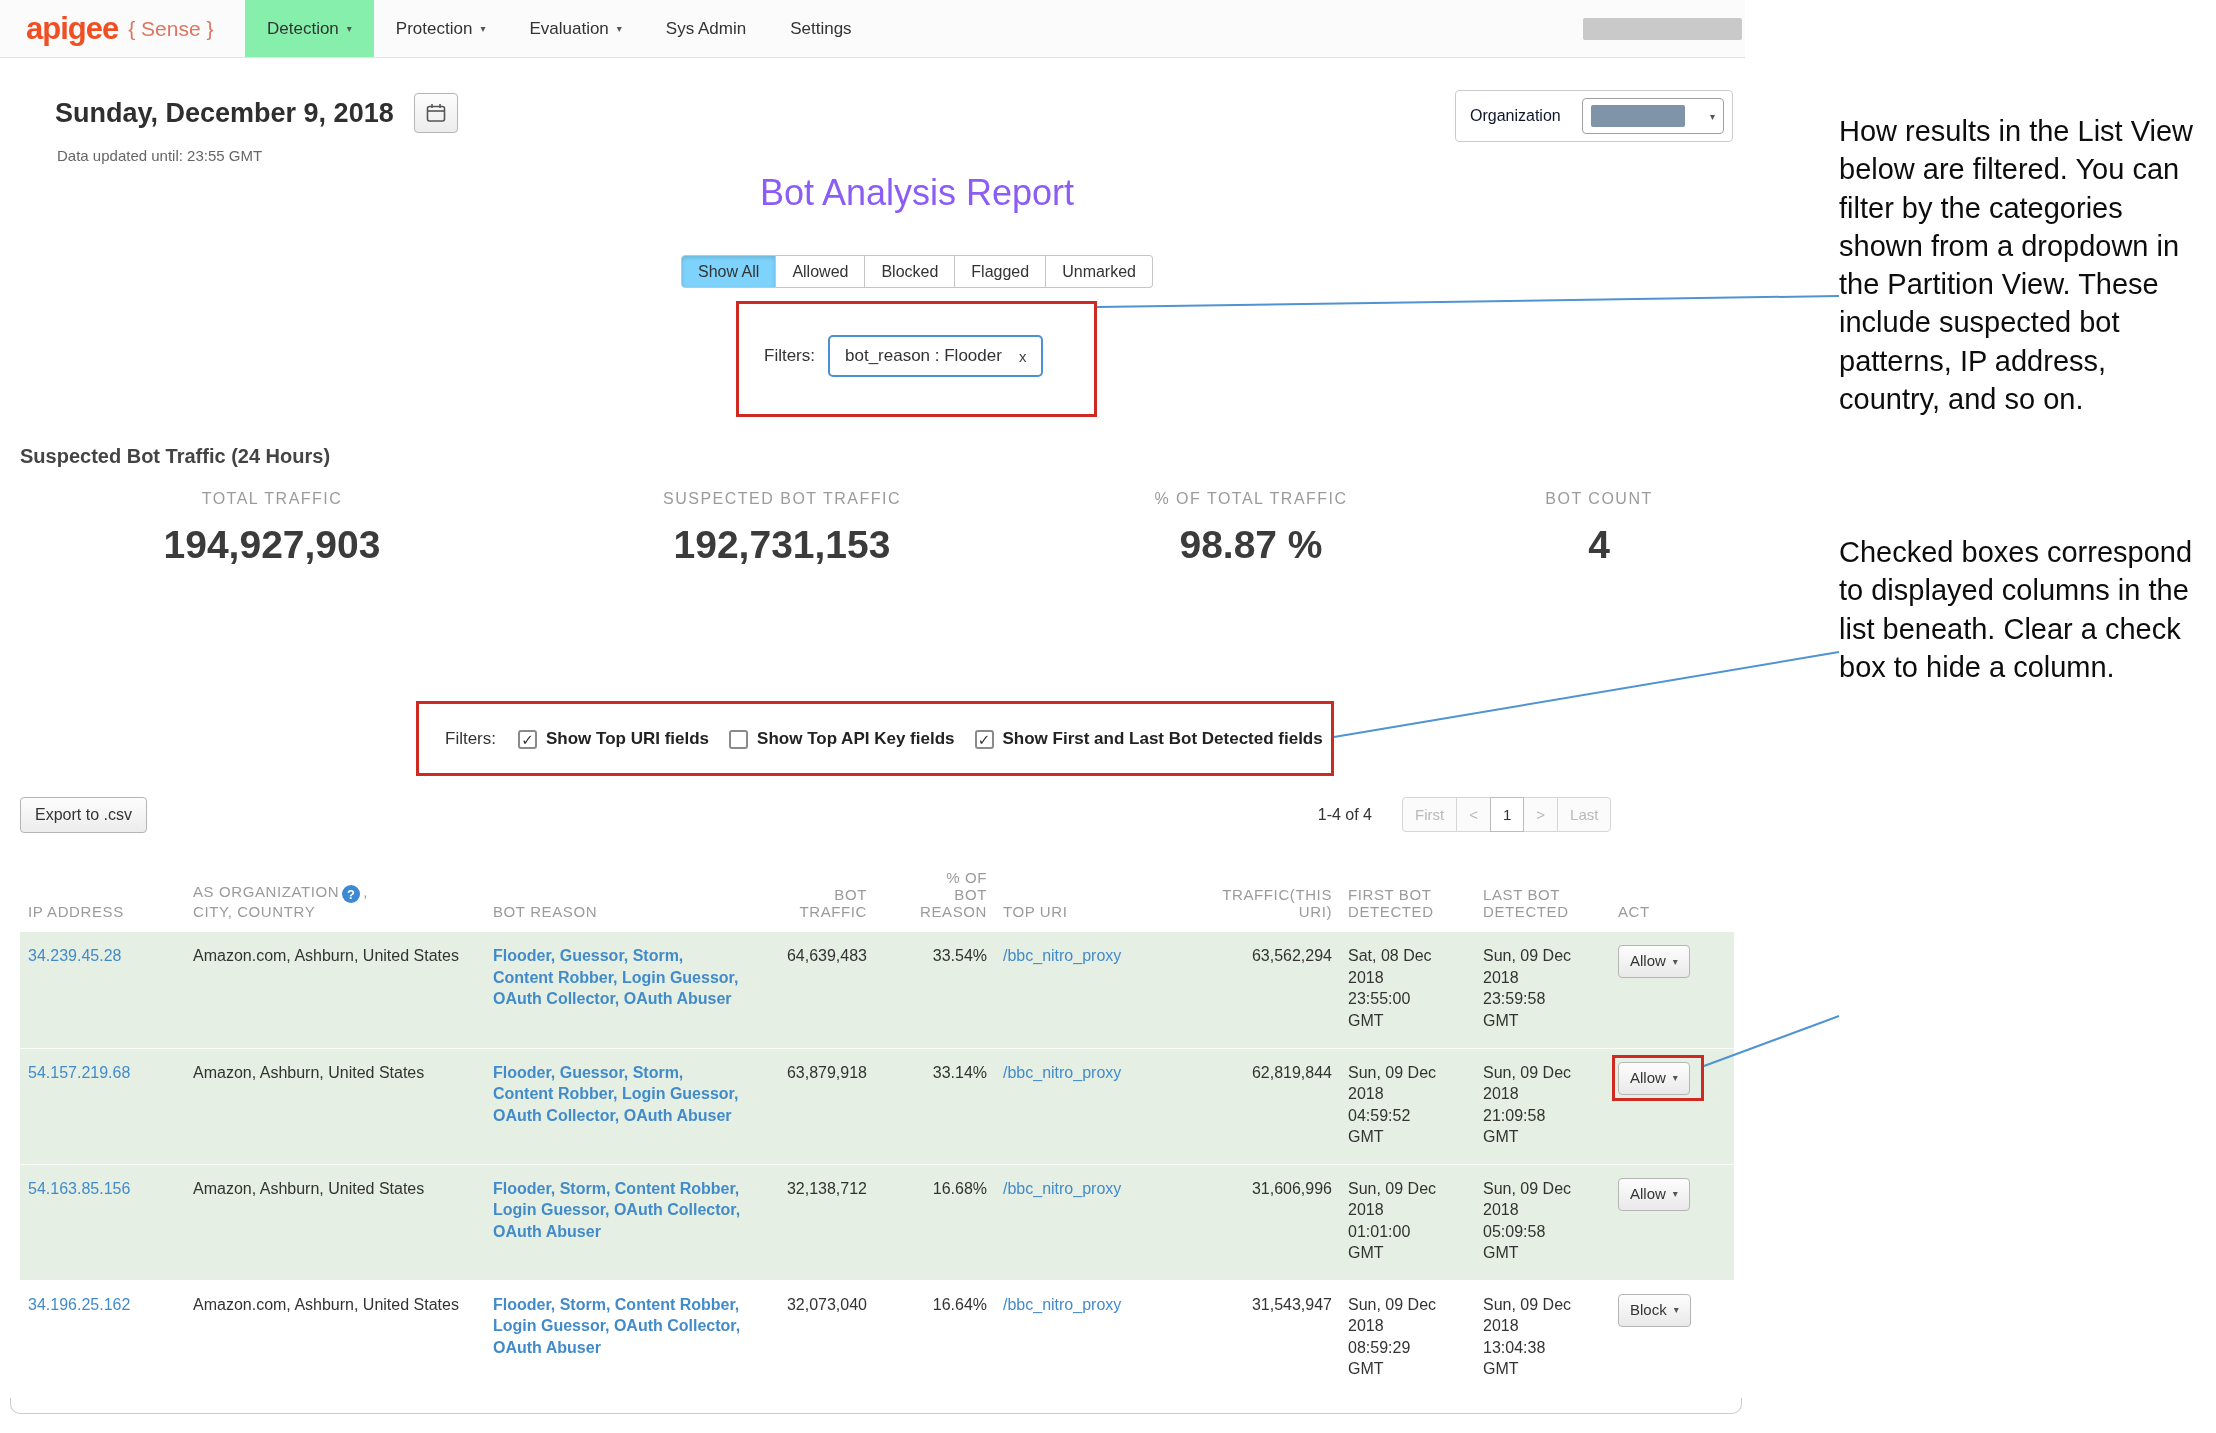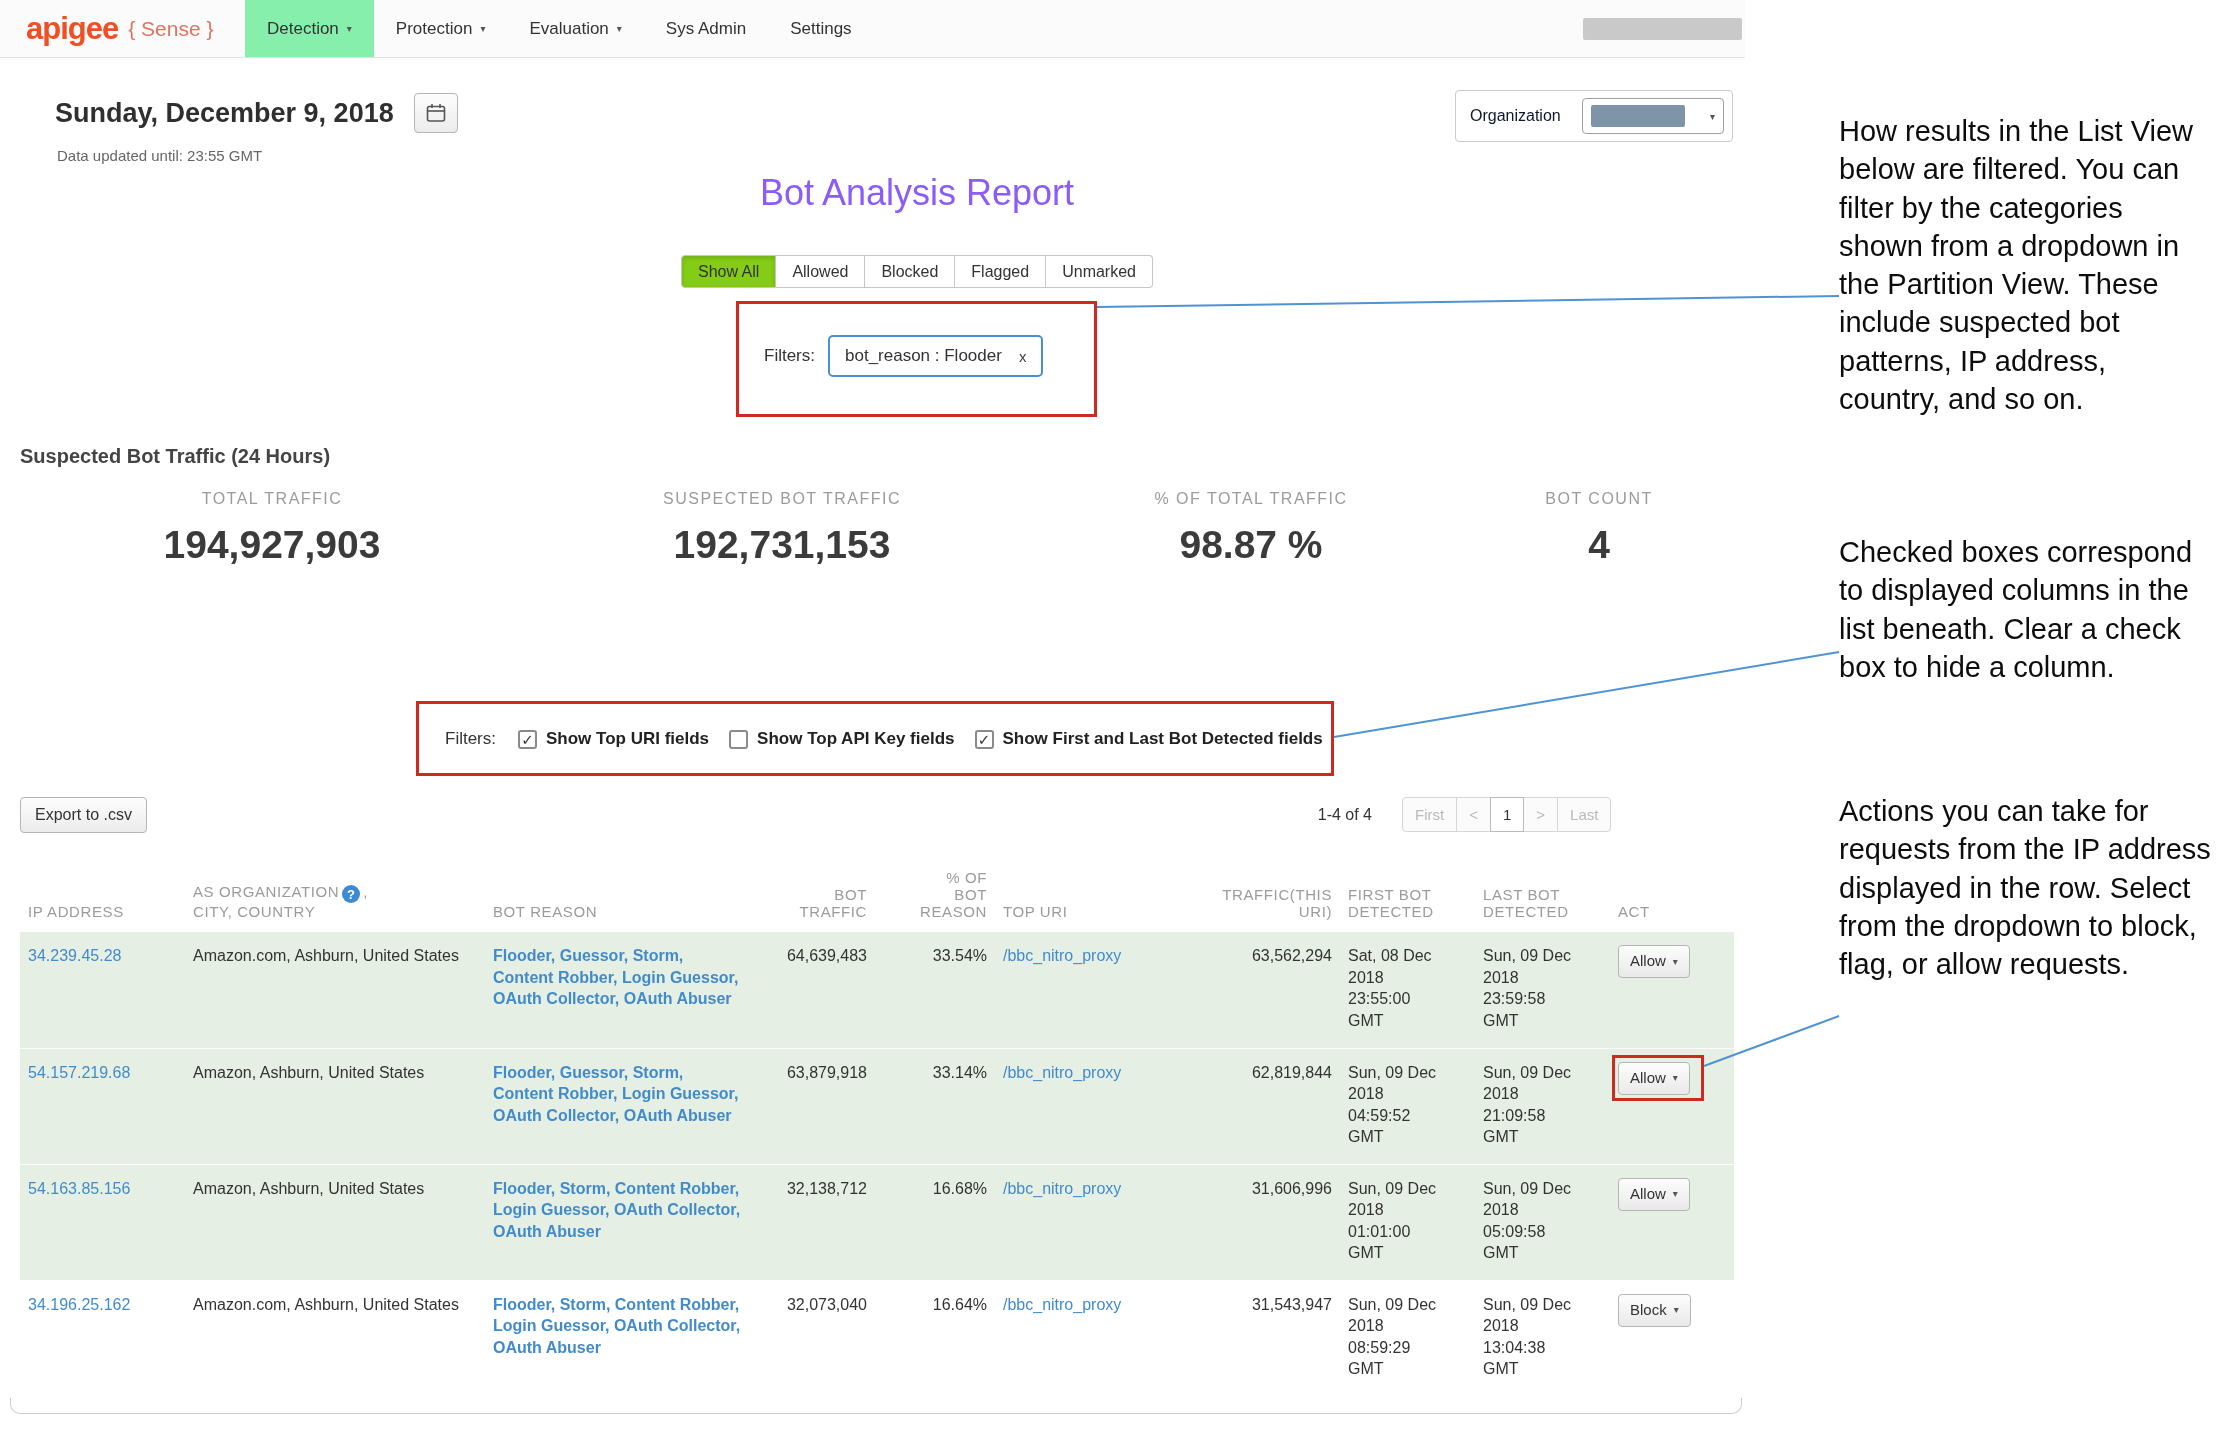--- a/index.html
+++ b/index.html
@@ -37,21 +37,21 @@
 
   #report-title { position:absolute; left:917px; top:172px; transform:translateX(-50%);
                   font-size:36px; color:#8b5cf6; white-space:nowrap; }
 
   
   #status-tabs { position:absolute; left:917px; top:255px; transform:translateX(-50%); display:flex; height:33px; }
   .tab-btn { padding:0 16px; line-height:31px; font-size:16px; color:#333; background:#fff;
              border:1px solid #c6c6c6; border-left:none; cursor:pointer; white-space:nowrap; }
   .tab-btn.tfirst { border-left:1px solid #c6c6c6; border-radius:4px 0 0 4px; }
   .tab-btn.tlast { border-radius:0 4px 4px 0; }
-  .tab-btn.active { background:#84cc16; box-shadow:inset 0 2px 4px rgba(0,0,0,.14); }
+  .tab-btn.active { background:#7dd3fc; box-shadow:inset 0 2px 4px rgba(0,0,0,.14); }
 
   
   #filter-chip-row { position:absolute; left:764px; top:332px; height:48px; display:flex; align-items:center; gap:13px; }
   #filters-label1 { font-size:17px; color:#333; }
   #filter-chip { display:flex; align-items:center; gap:17px; border:2px solid #4a90d2; border-radius:5px;
                  padding:9px 15px; font-size:17px; color:#333; background:#fff; }
   #chip-close { font-size:15px; color:#444; cursor:pointer; }
 
   
   #section-heading { position:absolute; left:20px; top:445px; font-size:20px; color:#444;font-weight:bold; }
@@ -357,21 +357,20 @@
           </div>
         </td>
       </tr>
     </tbody>
   </table>
 
   <div id="bottom-edge"></div>
 
   <div class="note" id="note1">How results in the List View below are filtered. You can filter by the categories shown from a dropdown in the Partition View. These include suspected bot patterns, IP address, country, and so on.</div>
   <div class="note" id="note2">Checked boxes correspond to displayed columns in the list beneath. Clear a check box to hide a column.</div>
-  <div class="note" id="note3">Actions you can take for requests from the IP address displayed in the row. Select from the dropdown to block, flag, or allow requests.</div>
 
   <div class="red-box" id="red-box-1"></div>
   <div class="red-box" id="red-box-2"></div>
   <div class="red-box" id="red-box-3"></div>
 
   <svg id="connectors">
     <line x1="1097" y1="307" x2="1839" y2="296" stroke="#4f93d2" stroke-width="2"></line>
     <line x1="1334" y1="737" x2="1839" y2="652" stroke="#4f93d2" stroke-width="2"></line>
     <line x1="1704" y1="1066" x2="1839" y2="1016" stroke="#4f93d2" stroke-width="2"></line>
   </svg>

